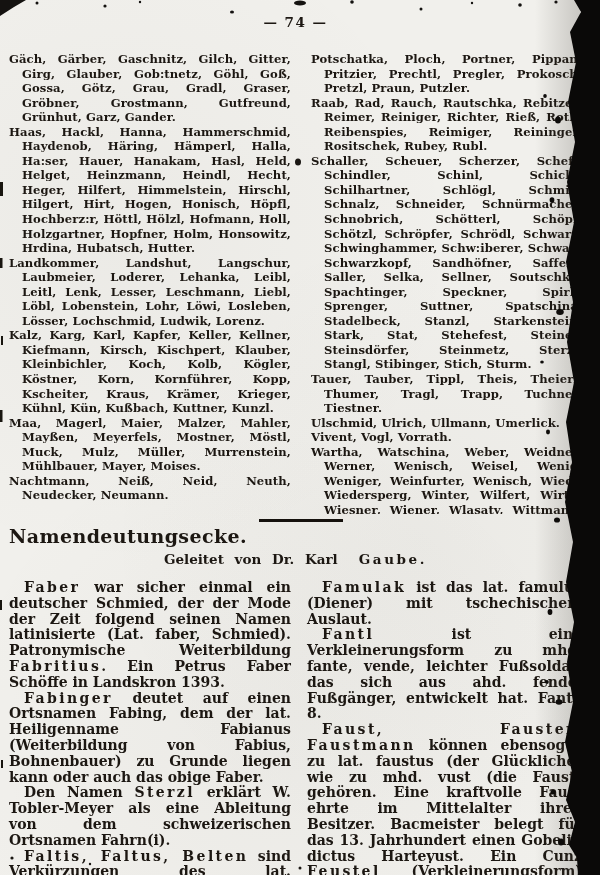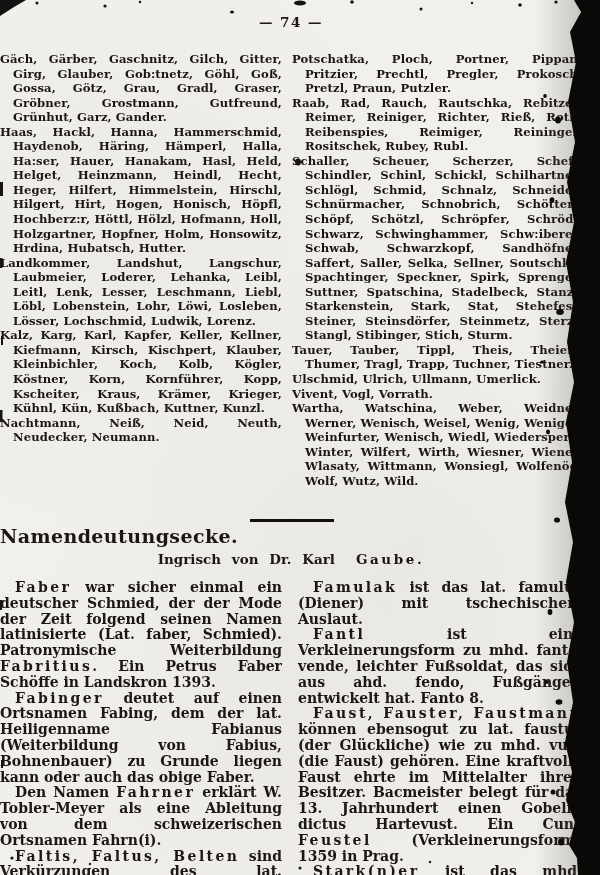--- a/index.html
+++ b/index.html
@@ -7,32 +7,32 @@
   body {
     font-family:"DejaVu Serif", serif;
     font-weight:700;
     color:#1c1712;
     background:#f1f0ec;
     position:relative;
     overflow:hidden;
   }
   .page {
     position:absolute; inset:0;
-    padding:14px 18px 0 0;
+    padding:14px 18px 0 9px;
     background:
       radial-gradient(circle at 22% 28%, rgba(60,55,45,0.03), transparent 42%),
       radial-gradient(circle at 70% 62%, rgba(60,55,45,0.035), transparent 46%),
       radial-gradient(circle at 45% 85%, rgba(60,55,45,0.03), transparent 40%),
       #f1f0ec;
   }
   .page-header {
     text-align:center; font-size:13.5px; letter-spacing:1.5px;
     margin-bottom:22px;
   }
-  .lists { display:flex; gap:10px; height:462px; overflow:hidden; }
+  .lists { display:flex; gap:20px; height:462px; overflow:hidden; }
   .col-l { width:282px; flex:none; }
   .col-r { flex:1; min-width:0; }
   .group {
     font-size:11.6px; line-height:14.55px; text-align:justify;
     padding-left:13px; text-indent:-13px; letter-spacing:0.1px;
   }
   .rule { width:84px; height:3px; background:#15110d; margin:5px 0 3px 250px; }
   .title { font-size:19px; text-align:left; letter-spacing:0.4px; margin:2px 0 4px; }
   .byline { text-align:center; font-size:13.5px; word-spacing:6px; margin-bottom:13px; }
   .byline .nm { letter-spacing:2.6px; margin-left:21px; }
@@ -47,20 +47,21 @@
 <div class="page">
 
   <div class="page-header">— 74 —</div>
 
   <div class="lists">
     <div class="col-l" id="list-left">
         <p class="group">Gäch, Gärber, Gaschnitz, Gilch, Gitter, Girg, Glauber, Gob:tnetz, Göhl, Goß, Gossa, Götz, Grau, Gradl, Graser, Gröbner, Grostmann, Gutfreund, Grünhut, Garz, Gander.</p>
         <p class="group">Haas, Hackl, Hanna, Hammerschmid, Haydenob, Häring, Hämperl, Halla, Ha:ser, Hauer, Hanakam, Hasl, Held, Helget, Heinzmann, Heindl, Hecht, Heger, Hilfert, Himmelstein, Hirschl, Hilgert, Hirt, Hogen, Honisch, Höpfl, Hochberz:r, Höttl, Hölzl, Hofmann, Holl, Holzgartner, Hopfner, Holm, Honsowitz, Hrdina, Hubatsch, Hutter.</p>
         <p class="group">Landkommer, Landshut, Langschur, Laubmeier, Loderer, Lehanka, Leibl, Leitl, Lenk, Lesser, Leschmann, Liebl, Löbl, Lobenstein, Lohr, Löwi, Losleben, Lösser, Lochschmid, Ludwik, Lorenz.</p>
         <p class="group">Kalz, Karg, Karl, Kapfer, Keller, Kellner, Kiefmann, Kirsch, Kischpert, Klauber, Kleinbichler, Koch, Kolb, Kögler, Köstner, Korn, Kornführer, Kopp, Kscheiter, Kraus, Krämer, Krieger, Kühnl, Kün, Kußbach, Kuttner, Kunzl.</p>
+        <p class="group">Maa, Magerl, Maier, Malzer, Mahler, Mayßen, Meyerfels, Mostner, Möstl, Muck, Mulz, Müller, Murrenstein, Mühlbauer, Mayer, Moises.</p>
         <p class="group">Nachtmann, Neiß, Neid, Neuth, Neudecker, Neumann.</p>
       </div>
     <div class="col-r">
       <div id="list-right">
           <p class="group">Potschatka, Ploch, Portner, Pippan, Pritzier, Prechtl, Pregler, Prokosch, Pretzl, Praun, Putzler.</p>
           <p class="group">Raab, Rad, Rauch, Rautschka, Rebitzer, Reimer, Reiniger, Richter, Rieß, Roth, Reibenspies, Reimiger, Reininger, Rositschek, Rubey, Rubl.</p>
           <p class="group">Schaller, Scheuer, Scherzer, Schefl, Schindler, Schinl, Schickl, Schilhartner, Schlögl, Schmid, Schnalz, Schneider, Schnürmacher, Schnobrich, Schötterl, Schöpf, Schötzl, Schröpfer, Schrödl, Schwarz, Schwinghammer, Schw:iberer, Schwab, Schwarzkopf, Sandhöfner, Saffert, Saller, Selka, Sellner, Soutschka, Spachtinger, Speckner, Spirk, Sprenger, Suttner, Spatschina, Stadelbeck, Stanzl, Starkenstein, Stark, Stat, Stehefest, Steiner, Steinsdörfer, Steinmetz, Sterzl, Stangl, Stibinger, Stich, Sturm.</p>
           <p class="group">Tauer, Tauber, Tippl, Theis, Theierl, Thumer, Tragl, Trapp, Tuchner, Tiestner.</p>
           <p class="group">Ulschmid, Ulrich, Ullmann, Umerlick.</p>
           <p class="group">Vivent, Vogl, Vorrath.</p>
@@ -68,27 +69,27 @@
         </div>
 
     </div>
   </div>
 
   <div class="rule"></div>
 
   <div class="section">
     <h1 class="title">Namendeutungsecke.</h1>
     <div class="byline">
-      <span>Ingrisch von Dr. Karl</span><span class="nm">Gaube.</span>
+      <span>Geleitet von Dr. Karl</span><span class="nm">Gaube.</span>
     </div>
     <div class="cols">
       <div class="col-l" id="paras-left">
           <p class="para"><span class="sp">Faber</span><span> war sicher einmal ein deutscher Schmied, der der Mode der Zeit folgend seinen Namen latinisierte (Lat. faber, Schmied). Patronymische Weiterbildung </span><span class="sp">Fabritius</span><span>. Ein Petrus Faber Schöffe in Landskron 1393.</span></p>
           <p class="para"><span class="sp">Fabinger</span><span> deutet auf einen Ortsnamen Fabing, dem der lat. Heiligenname Fabianus (Weiterbildung von Fabius, Bohnenbauer) zu Grunde liegen kann oder auch das obige Faber.</span></p>
-          <p class="para"><span>Den Namen </span><span class="sp">Fahrner</span><span> erklärt W. Tobler-Meyer als eine Ableitung von dem schweizerischen Ortsnamen Fahrn(i).</span></p>
+          <p class="para"><span>Den Namen </span><span class="sp">Sterzl</span><span> erklärt W. Tobler-Meyer als eine Ableitung von dem schweizerischen Ortsnamen Fahrn(i).</span></p>
           <p class="para"><span class="sp">Faltis, Faltus, Belten</span><span> sind Verkürzungen des lat. Heiligennamens Valentinus.</span></p>
         </div>
       <div class="col-r" id="paras-right">
           <p class="para"><span class="sp">Famulak</span><span> ist das lat. famulus (Diener) mit tschechischem Auslaut.</span></p>
           <p class="para"><span class="sp">Fantl</span><span> ist eine Verkleinerungsform zu mhd. fante, vende, leichter Fußsoldat, das sich aus ahd. fendo, Fußgänger, entwickelt hat. Fanto 8.</span></p>
           <p class="para"><span class="sp">Faust, Fauster, Faustmann</span><span> können ebensogut zu lat. faustus (der Glückliche) wie zu mhd. vust (die Faust) gehören. Eine kraftvolle Faust ehrte im Mittelalter ihren Besitzer. Bacmeister belegt für das 13. Jahrhundert einen Gobelin dictus Hartevust. Ein Cunz </span><span class="sp">Feustel</span><span> (Verkleinerungsform) 1359 in Prag.</span></p>
           <p class="para"><span class="sp">Stark(n)er</span><span> ist das mhd. vehtaere, berufsmäßiger Fechter. Später trat üb</span></p>
         </div>
     </div>
   </div>

